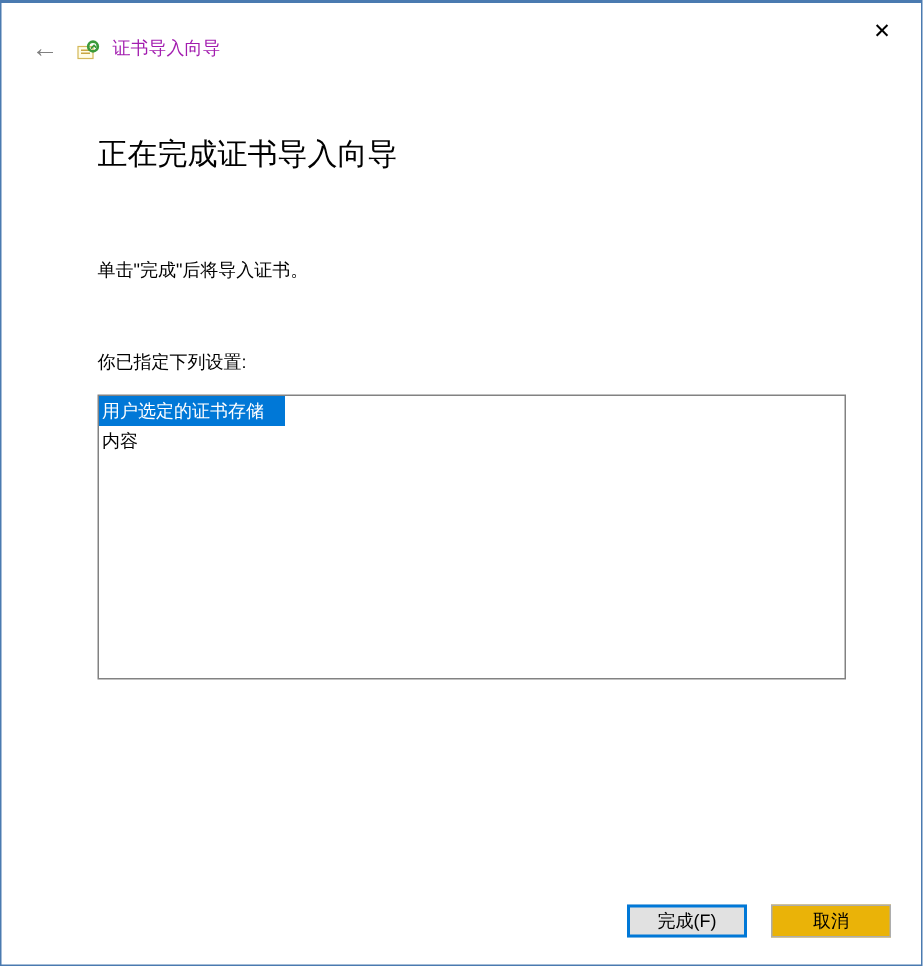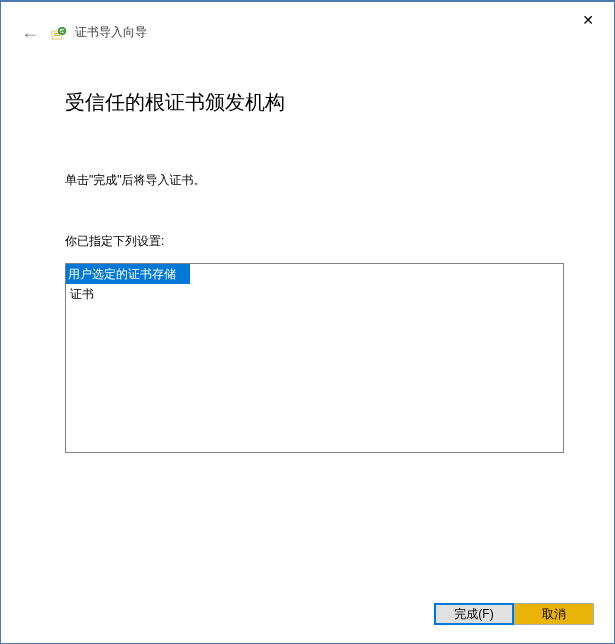--- a/index.html
+++ b/index.html
@@ -45,21 +45,21 @@
       cursor: default;
       font-family: "Segoe UI Symbol", sans-serif;
     }
     .wizard-icon {
       width: 16px;
       height: 16px;
       display: inline-block;
     }
     .header-title {
       font-size: 12px;
-      color: #404040;
+      color: #a21caf;
     }
     .content {
       padding: 40px 50px 20px 64px;
     }
     .main-heading {
       font-size: 20px;
       color: #000;
       font-weight: 400;
       margin-bottom: 56px;
     }
@@ -95,21 +95,21 @@
     }
     .settings-row.selected .col1 {
       background: #0078d7;
       color: #fff;
     }
     .footer {
       position: absolute;
       bottom: 18px;
       right: 20px;
       display: flex;
-      gap: 0;
+      gap: 16px;
     }
     .btn {
       width: 80px;
       height: 22px;
       font-size: 12px;
       font-family: "Microsoft YaHei", "Segoe UI", sans-serif;
       background: #eab308;
       border: 1px solid #adadad;
       cursor: pointer;
       color: #000;
@@ -132,29 +132,29 @@
       <rect x="3" y="8" width="6" height="1" fill="#c9a642"></rect>
       <rect x="3" y="10" width="6" height="1" fill="#c9a642"></rect>
       <circle cx="11" cy="6" r="3.2" fill="none" stroke="#3a9a3a" stroke-width="1.8"></circle>
       <path d="M10 4 L10 6 L13 6" fill="none" stroke="#3a9a3a" stroke-width="1.2" transform="rotate(135 11 6)"></path>
     </svg>
   </span>
   <span class="header-title">证书导入向导</span>
 </div>
 
 <div class="content">
-  <h1 class="main-heading">受信任的根证书颁发机构</h1>
+  <h1 class="main-heading">正在完成证书导入向导</h1>
   <p class="instruction">单击"完成"后将导入证书。</p>
   <p class="settings-label">你已指定下列设置:</p>
   <div class="settings-table">
     <div class="settings-row selected">
       <div class="col1">用户选定的证书存储</div>
     </div>
     <div class="settings-row">
-      <div class="col2">证书</div>
+      <div class="col1">内容</div>
     </div>
   </div>
 </div>
 
 <div class="footer">
   <button class="btn primary">完成(F)</button>
   <button class="btn">取消</button>
 </div>
 
 </body></html>

